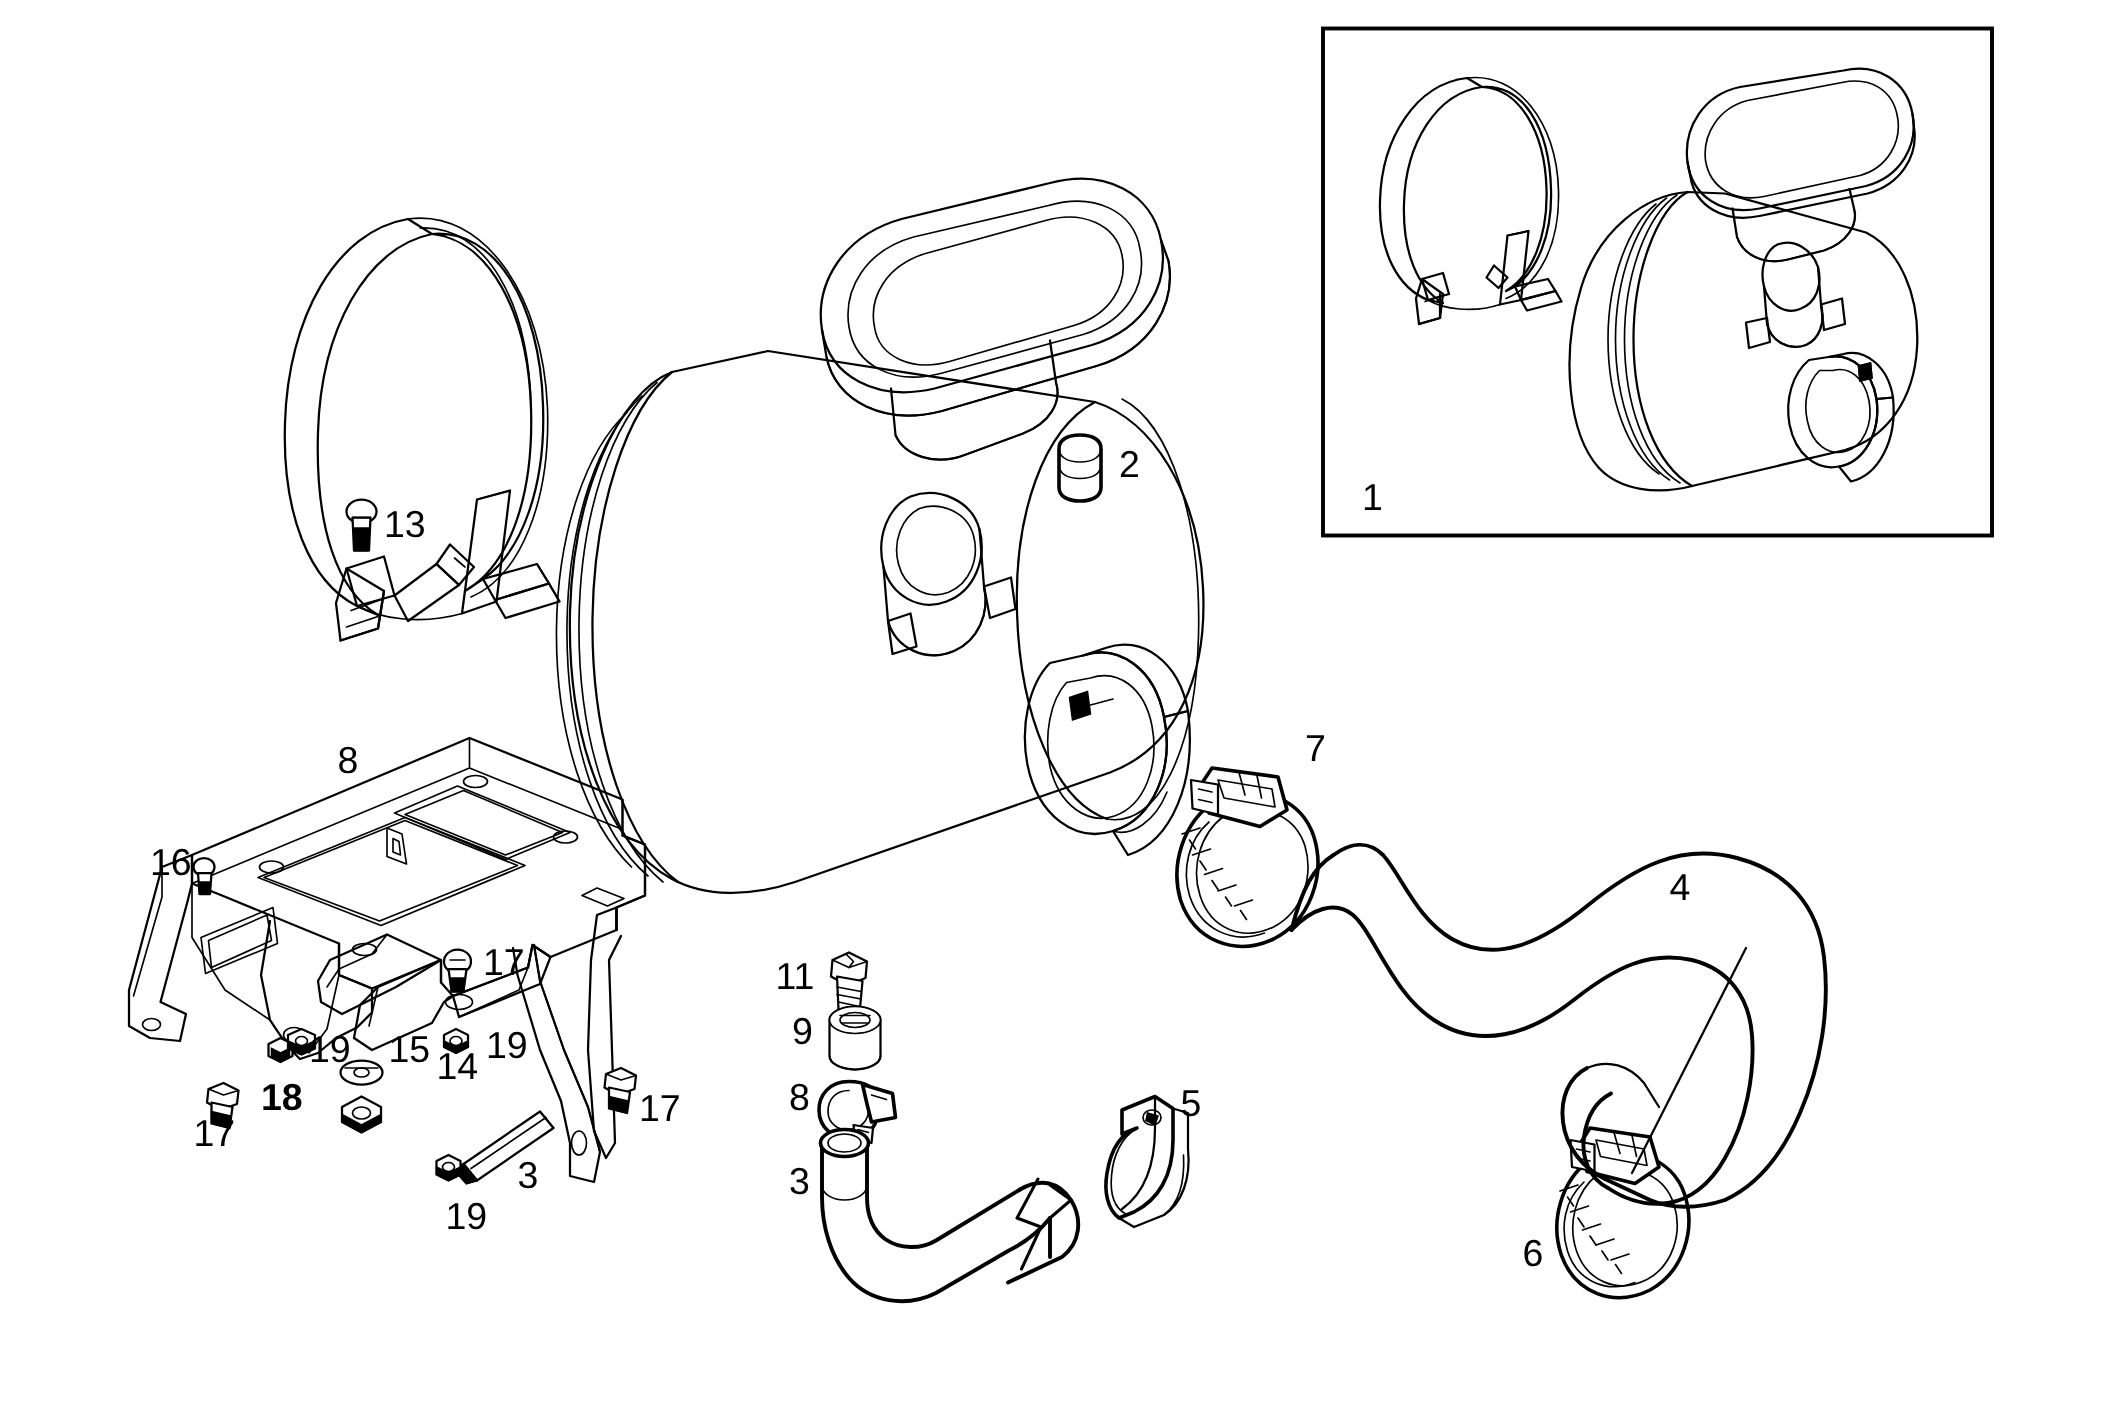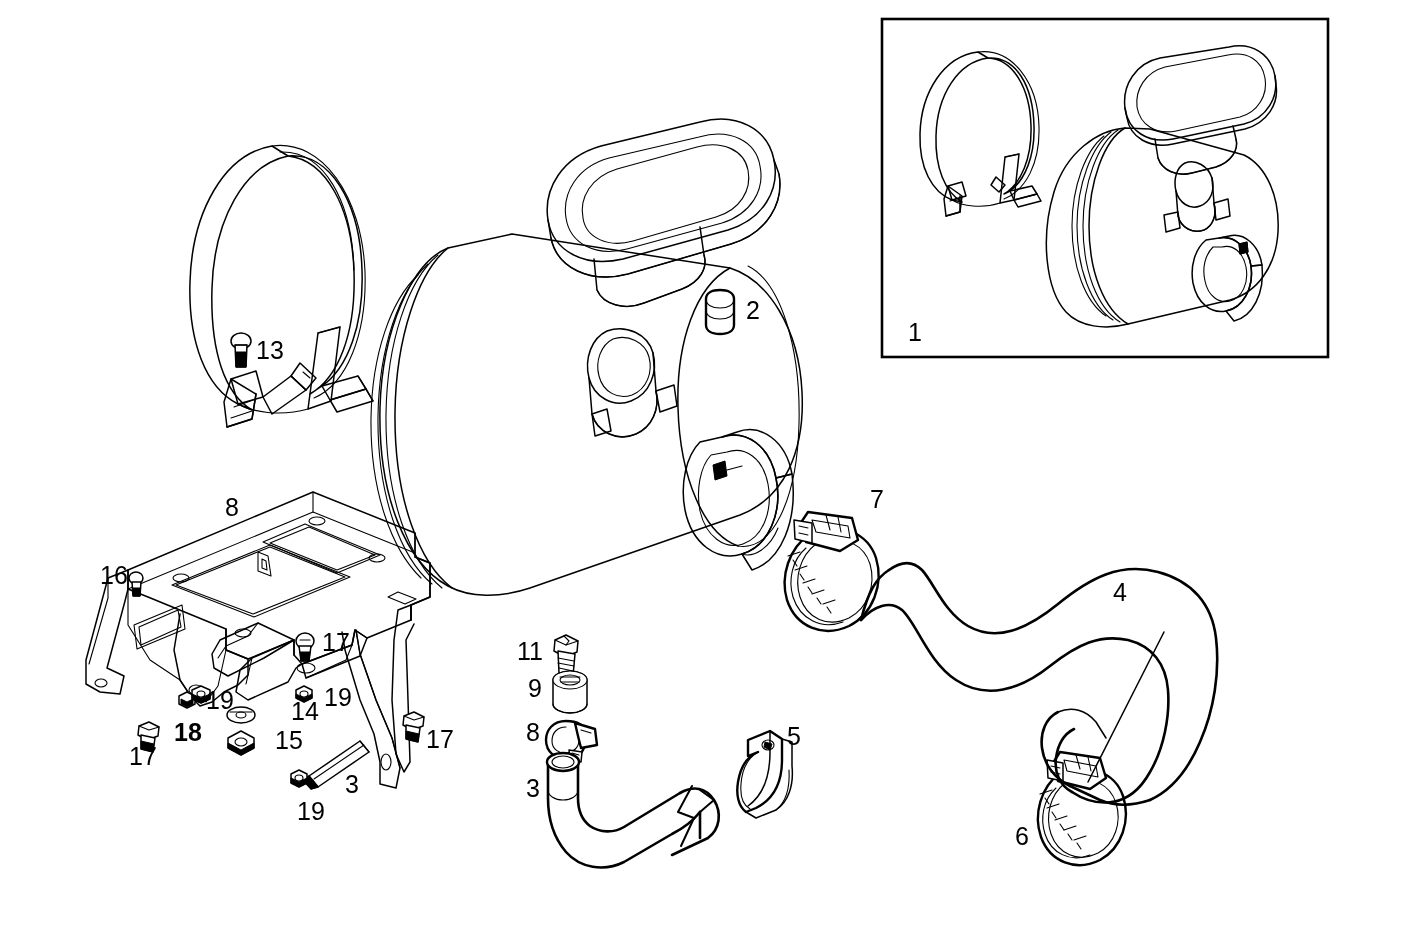--- a/index.html
+++ b/index.html
@@ -429,21 +429,21 @@
 <div class="lbl" style="left:787px;top:724px;">5</div>
 <div class="lbl" style="left:1015px;top:824px;">6</div>
 <div class="lbl" style="left:870px;top:487px;">7</div>
 <div class="lbl" style="left:526px;top:720px;">8</div>
 <div class="lbl" style="left:528px;top:676px;">9</div>
 <div class="lbl" style="left:517px;top:639px;">11</div>
 <div class="lbl" style="left:225px;top:495px;">8</div>
 <div class="lbl" style="left:345px;top:772px;">3</div>
 <div class="lbl" style="left:256px;top:338px;text-align:center;">13</div>
 <div class="lbl" style="left:259px;top:699px;margin-left:32px;">14</div>
-<div class="lbl" style="left:259px;top:728px;margin-left:16px;">15</div>
+<div class="lbl" style="left:259px;top:688px;">15</div>
 <div class="lbl" style="left:100px;top:563px;">16</div>
 <div class="lbl" style="left:322px;top:630px;">17</div>
 <div class="lbl" style="left:426px;top:727px;">17</div>
 <div class="lbl" style="left:129px;top:744px;">17</div>
 <div class="lbl" style="left:174px;top:720px;font-weight:bold;">18</div>
 <div class="lbl" style="left:206px;top:688px;">19</div>
 <div class="lbl" style="left:324px;top:685px;">19</div>
 <div class="lbl" style="left:297px;top:799px;">19</div>
 
 </div>

